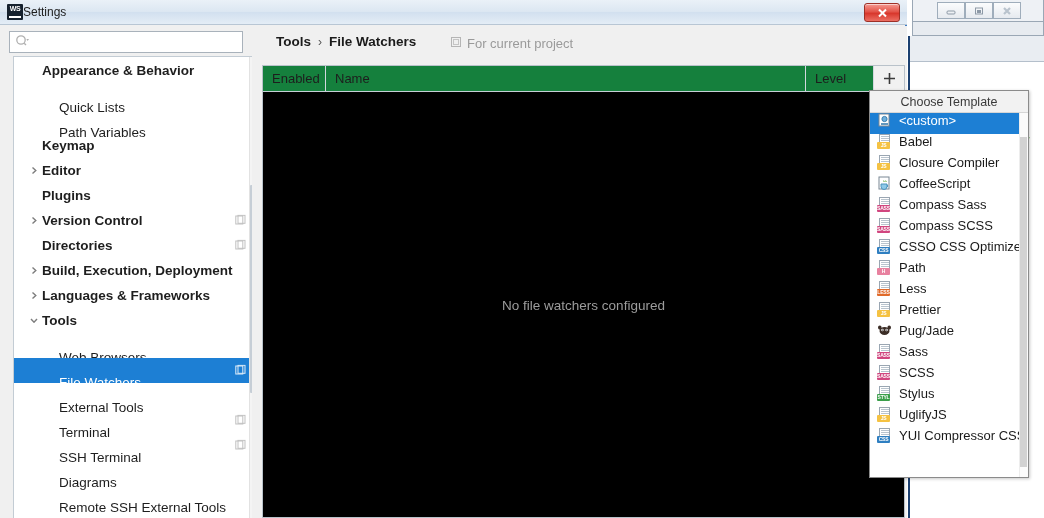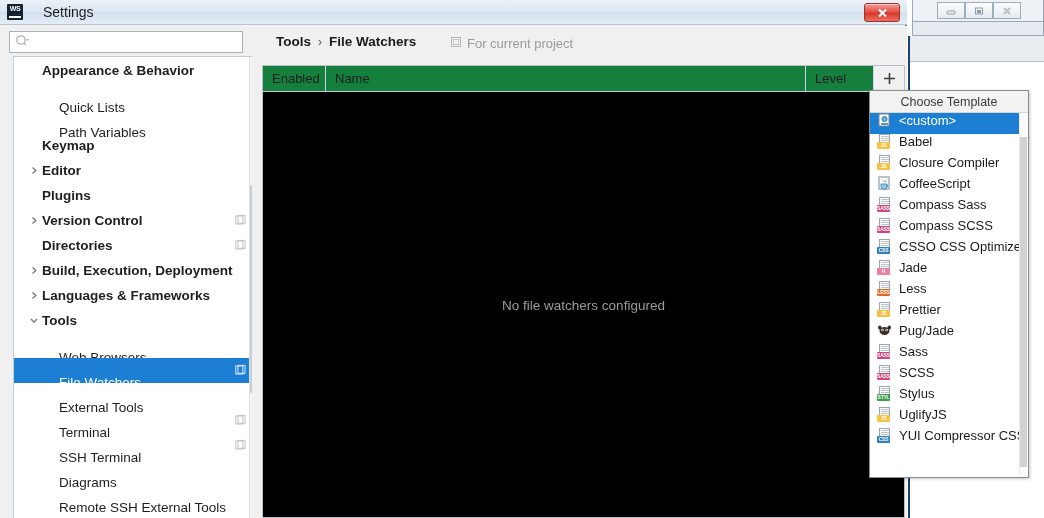--- a/index.html
+++ b/index.html
@@ -64,21 +64,21 @@
     display: flex; align-items: flex-start; justify-content: center;
   }
   .ws-icon .ws-txt {
     font-size: 7px; font-weight: bold; color: #ffffff;
     font-family: "Liberation Sans", sans-serif; line-height: 9px; letter-spacing: -0.5px;
   }
   .ws-icon .ws-bar {
     position: absolute; left: 2px; bottom: 2px; width: 12px; height: 2.5px; background: #ffffff;
   }
   .title-text {
-    margin-left: 20px; font-size: 14px; color: #1c1c1c;
+    margin-left: 0; font-size: 12px; color: #1c1c1c;
   }
   .close-btn {
     position: absolute; right: 7px; top: 3px; width: 36px; height: 19px;
     background: linear-gradient(180deg, #f59a92 0%, #e3554a 45%, #d8372c 55%, #ec6f63 100%);
     border: 1px solid #9d3027; border-radius: 3px;
     display: flex; align-items: center; justify-content: center;
     box-shadow: inset 0 1px 0 rgba(255,255,255,.55);
   }
   .close-btn svg { display:block; }
 
@@ -491,21 +491,21 @@
             <span class="page"></span>
             <span class="badge" style="background: rgb(47, 127, 193);">CSS</span>
           </span>
           <span class="pi-label">CSSO CSS Optimizer</span>
         </div>
         <div class="popup-item">
           <span class="ft">
             <span class="page"></span>
             <span class="badge" style="background: rgb(232, 129, 159);">H</span>
           </span>
-          <span class="pi-label">Jade</span>
+          <span class="pi-label">Path</span>
         </div>
         <div class="popup-item">
           <span class="ft">
             <span class="page"></span>
             <span class="badge" style="background: rgb(224, 106, 42);">LESS</span>
           </span>
           <span class="pi-label">Less</span>
         </div>
         <div class="popup-item">
           <span class="ft">

